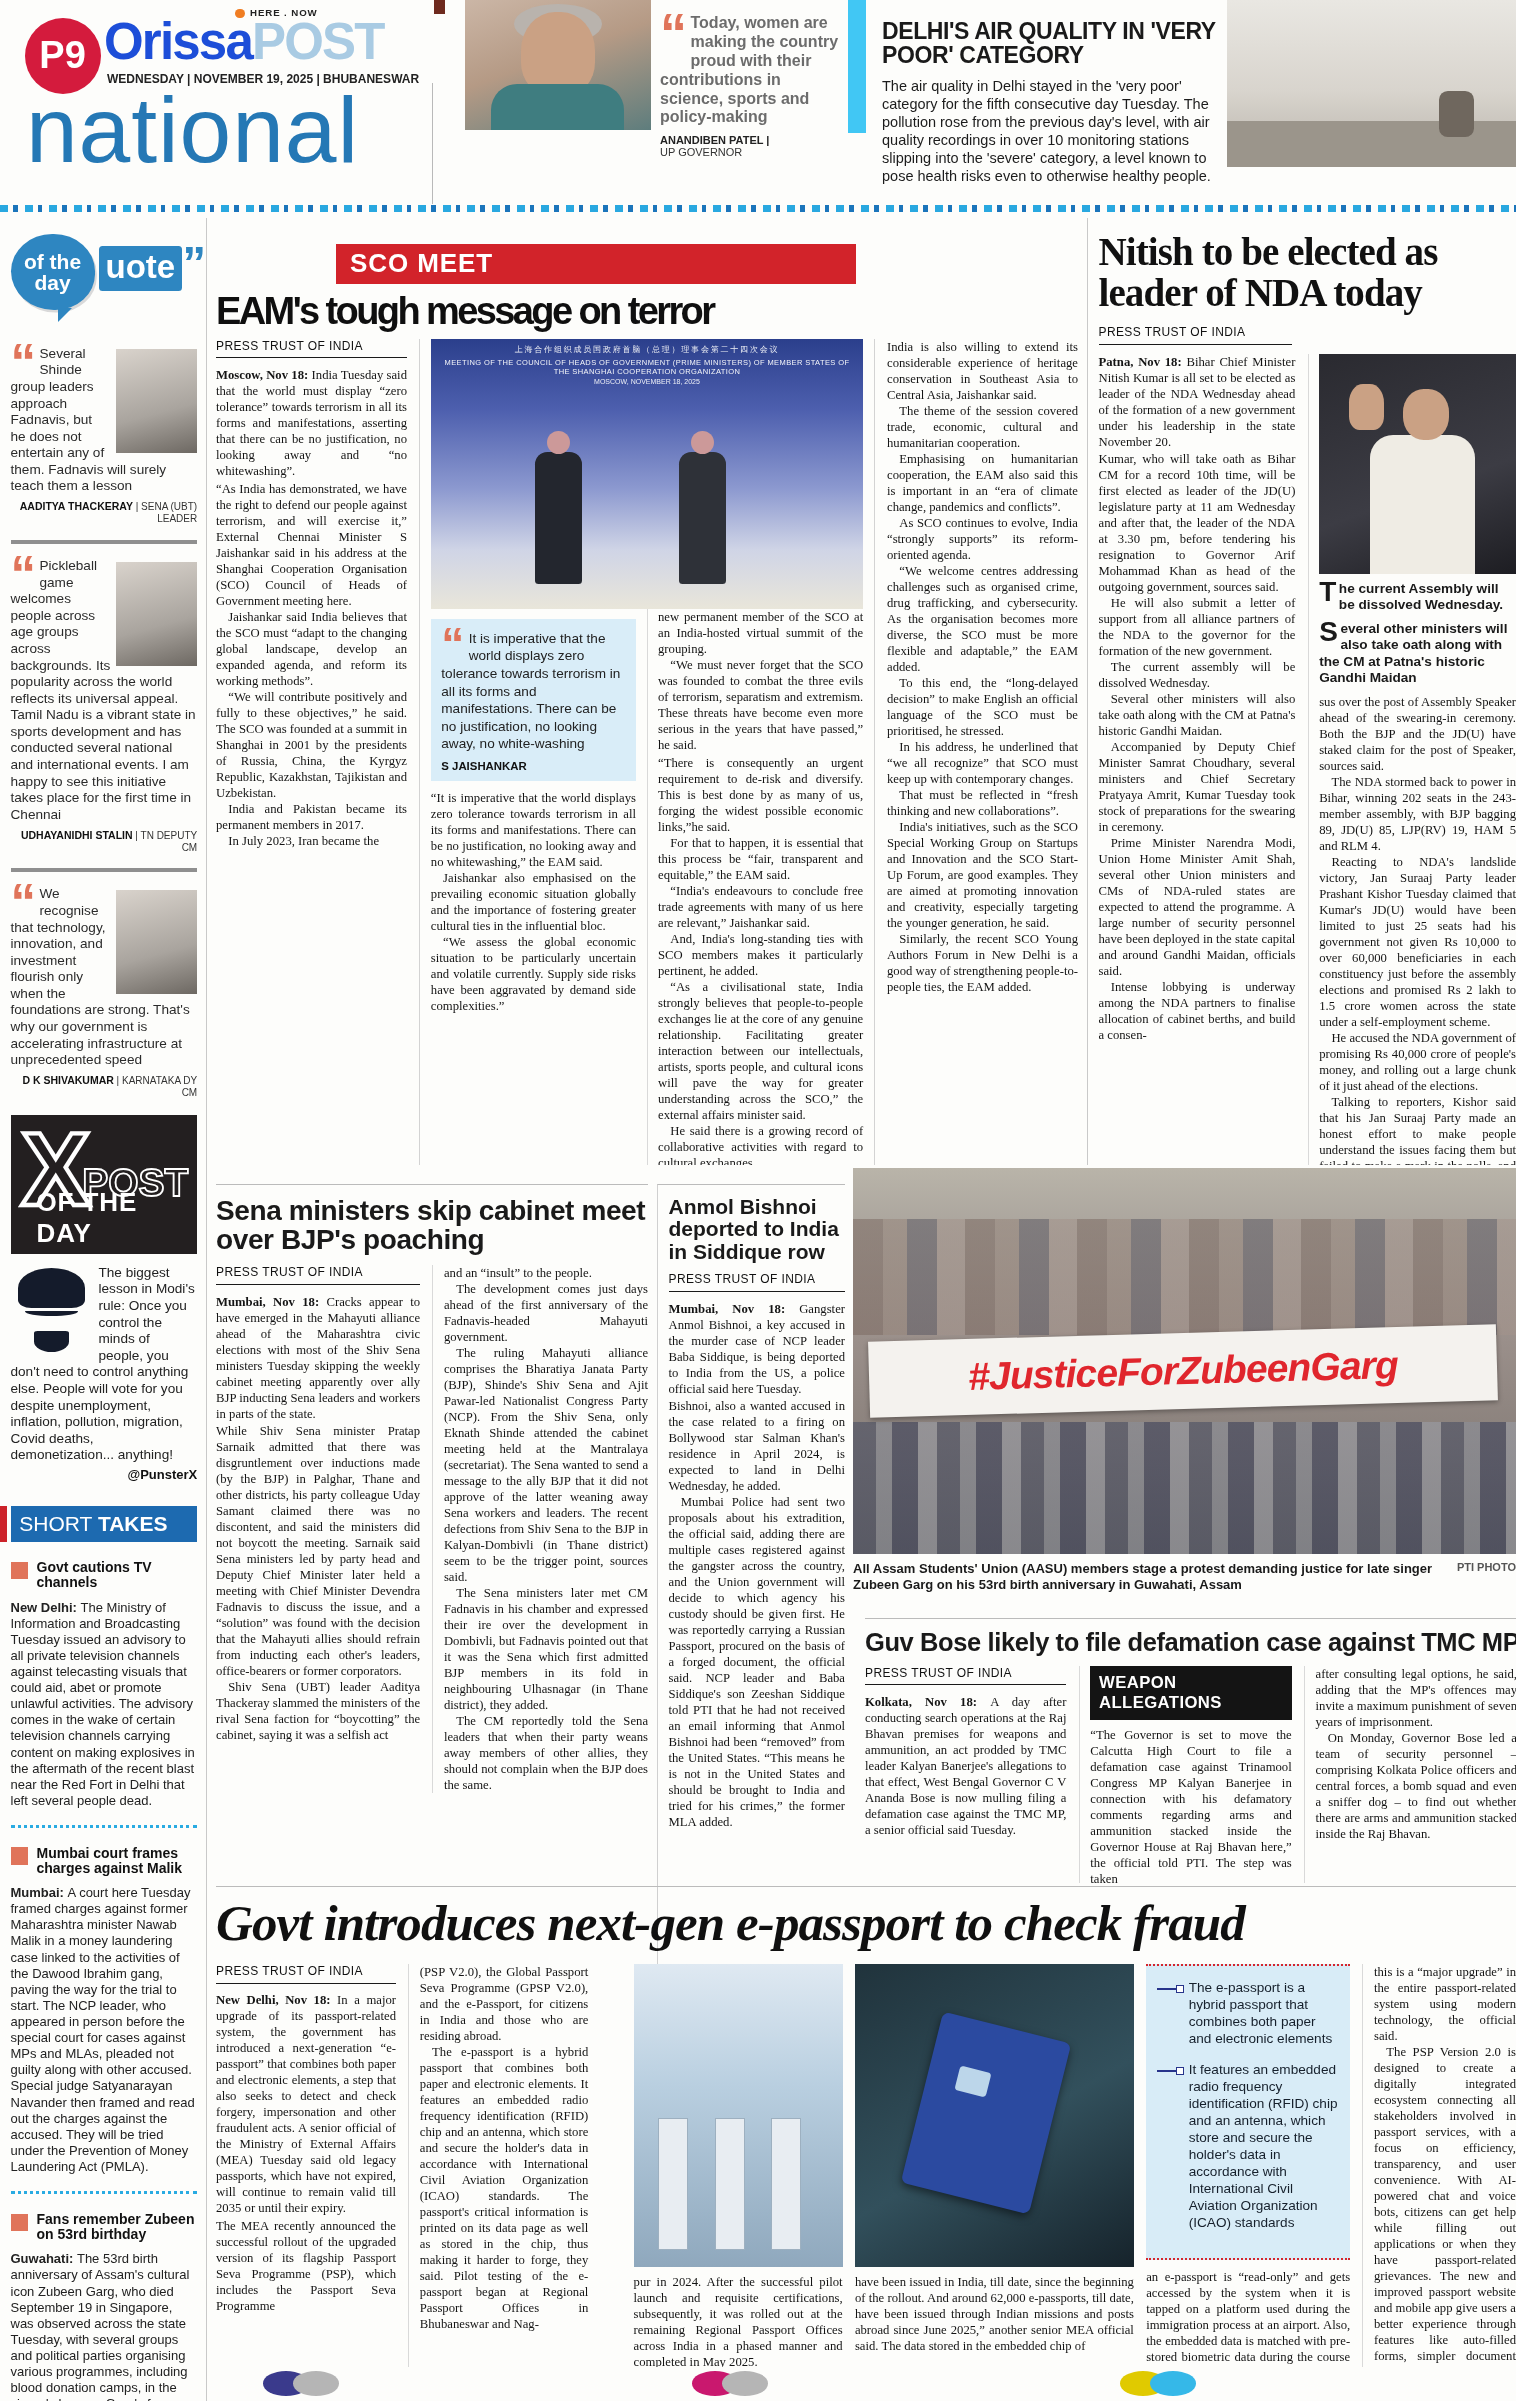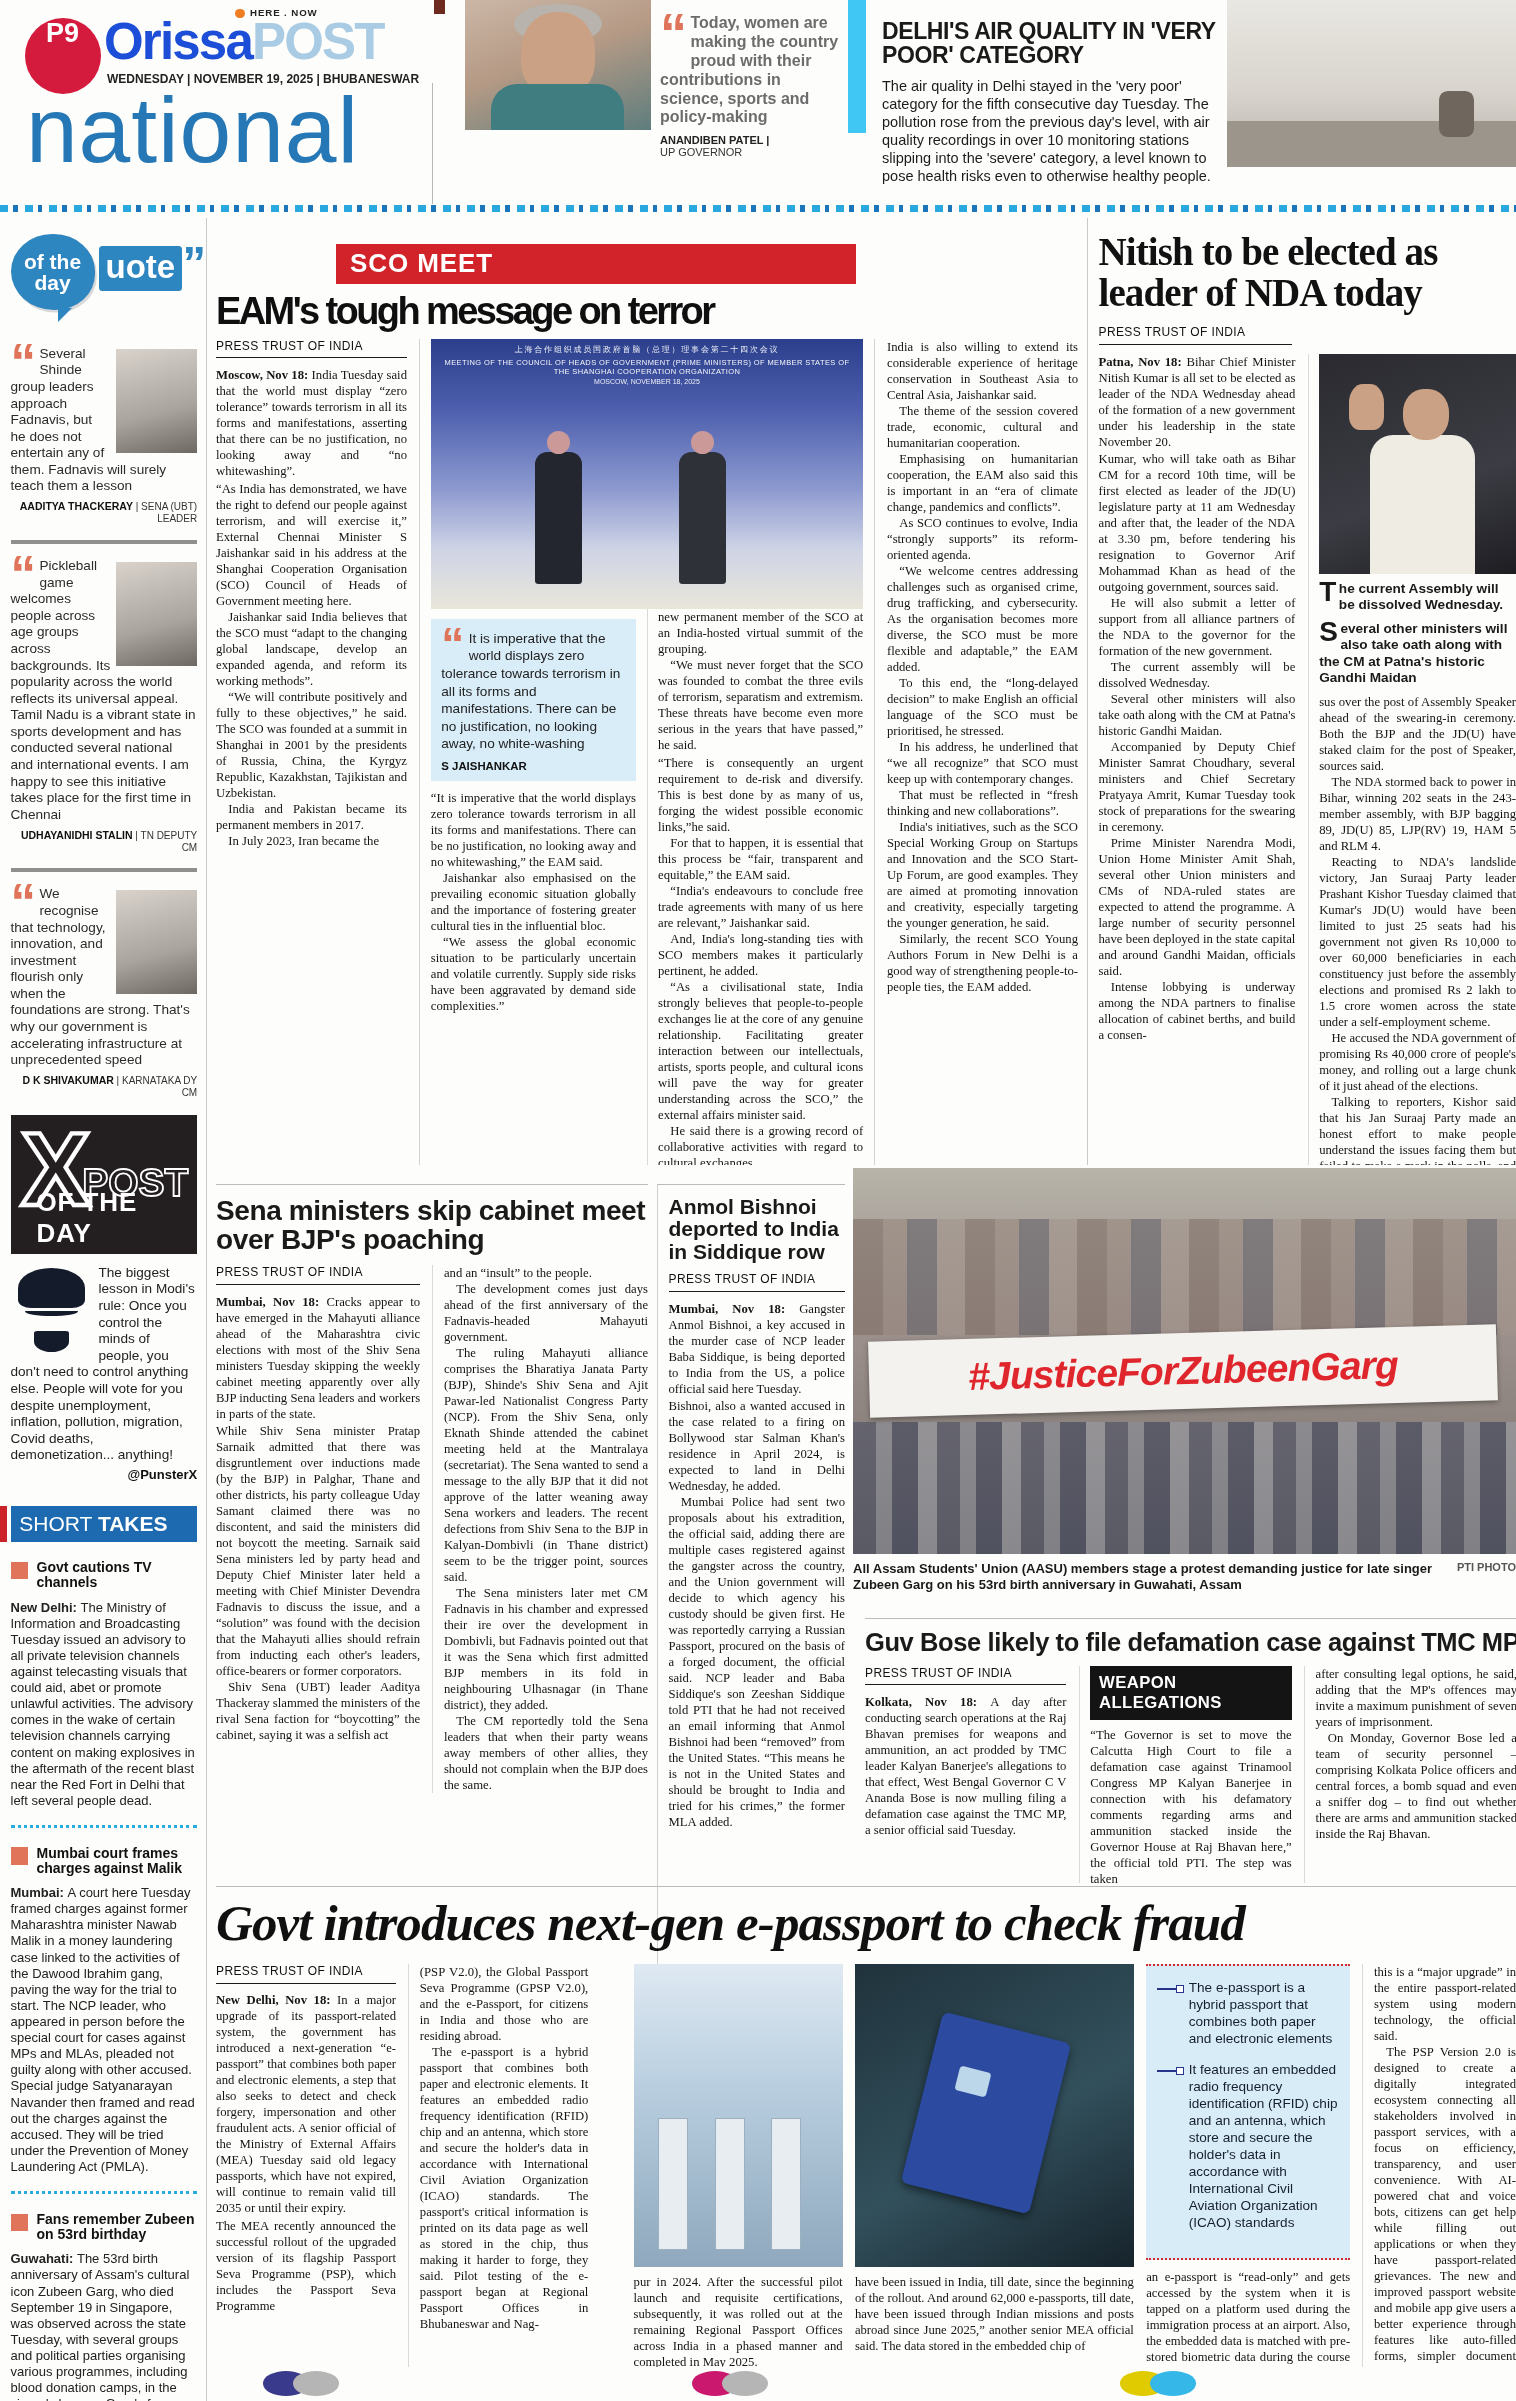--- a/index.html
+++ b/index.html
@@ -3,22 +3,22 @@
 <meta charset="utf-8">
 <style>
   * { margin:0; padding:0; box-sizing:border-box; }
   html,body { background:#e8e8e8; }
   .page { position:relative; width:1516px; height:2401px; background:#fdfdfb; margin:0 auto;
           font-family:"Liberation Sans", sans-serif; color:#1a1a1a; overflow:hidden; }
 
   
   .masthead { position:absolute; left:0; top:0; width:1516px; height:208px; }
   .p9 { position:absolute; left:24.6px; top:17.6px; width:76px; height:76px; border-radius:50%;
-        background:#d41b3d; color:#fff; font-weight:bold; font-size:27px; display:flex;
-        justify-content:center; }
+        background:#d41b3d; color:#fff; font-weight:bold; font-size:38px; display:flex;
+        align-items:center; justify-content:center; }
   .tagline { position:absolute; left:235px; top:7px; font-size:9.7px; font-weight:bold; color:#222; letter-spacing:0.9px; }
   .odot { display:inline-block; width:9.7px; height:9.7px; border-radius:50%; background:#f07d22; margin-right:5.3px; vertical-align:middle; }
   .brand { position:absolute; left:104px; top:12.3px; font-weight:bold; font-size:51px; letter-spacing:-1.8px; }
   .brand .b1 { color:#1d4ed8;margin-top:18px; } .brand .b2 { color:#a9cbe3; }
   .dateline { position:absolute; left:107px; top:72px; font-size:12px; font-weight:bold; color:#222; }
   .section-title { position:absolute; left:26px; top:77px; font-size:93px; font-weight:400; color:#2578b5; letter-spacing:0.9px; }
   .vrule1 { position:absolute; left:432px; top:83px; width:0.9px; height:121px; background:#b9b9b9; }
   .redmark { position:absolute; left:434px; top:0; width:10.5px; height:14px; background:#6e2a1e; }
   .photo { position:relative; overflow:hidden; }
   .governor-photo { position:absolute; left:465px; top:0; width:186px; height:130px;

